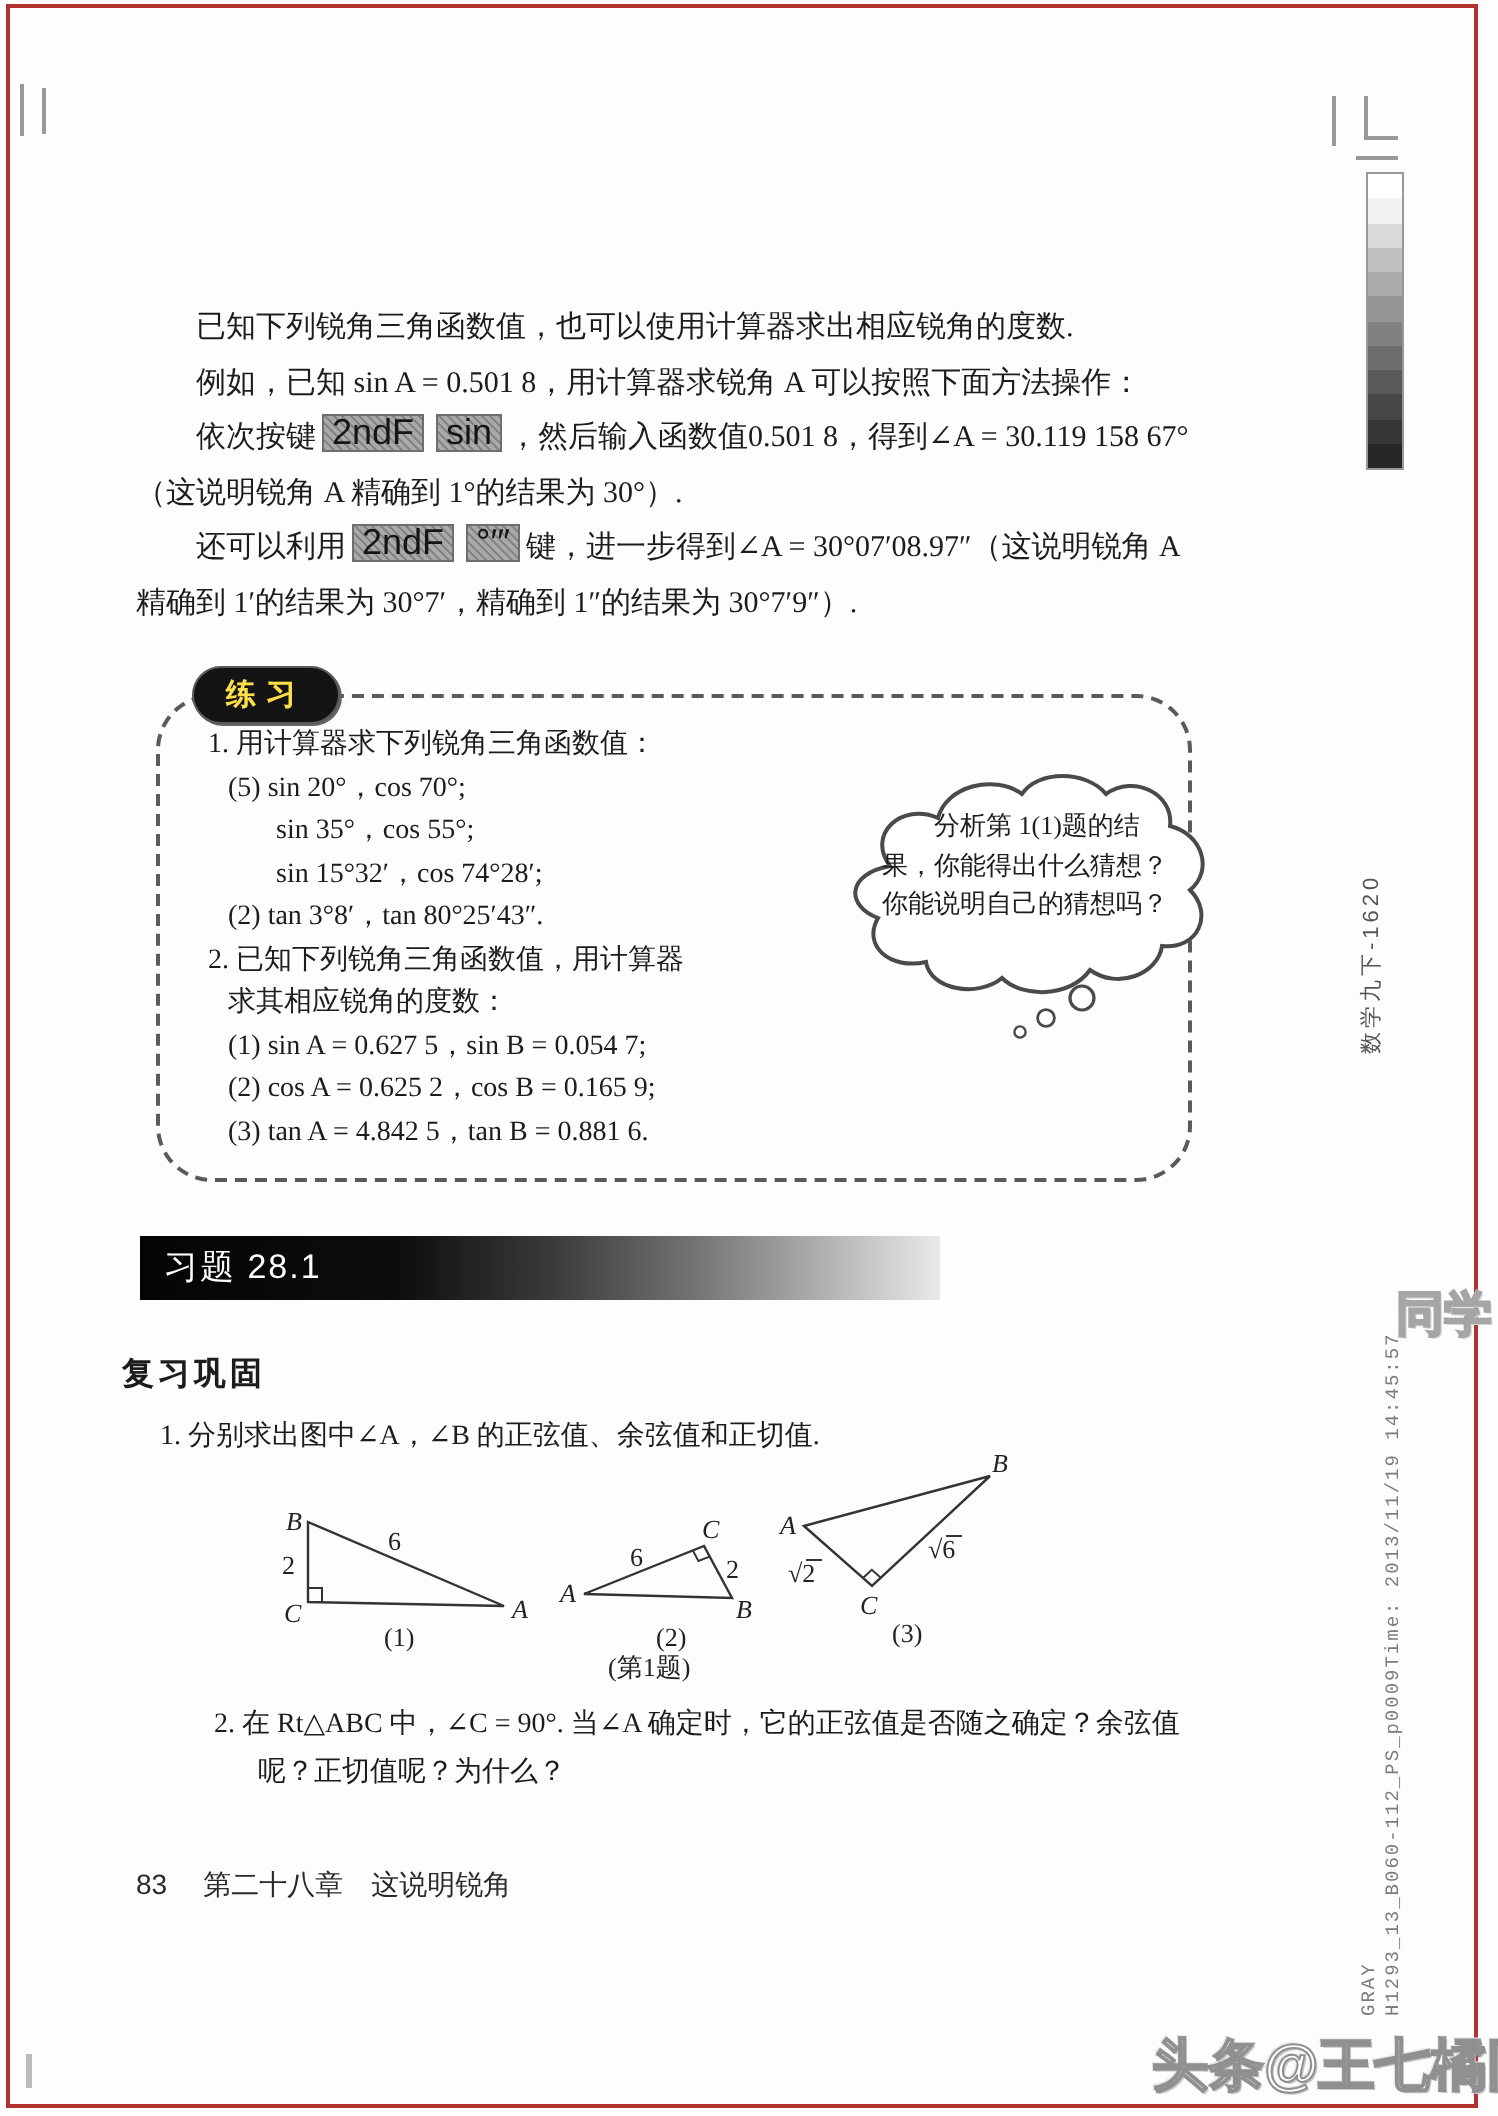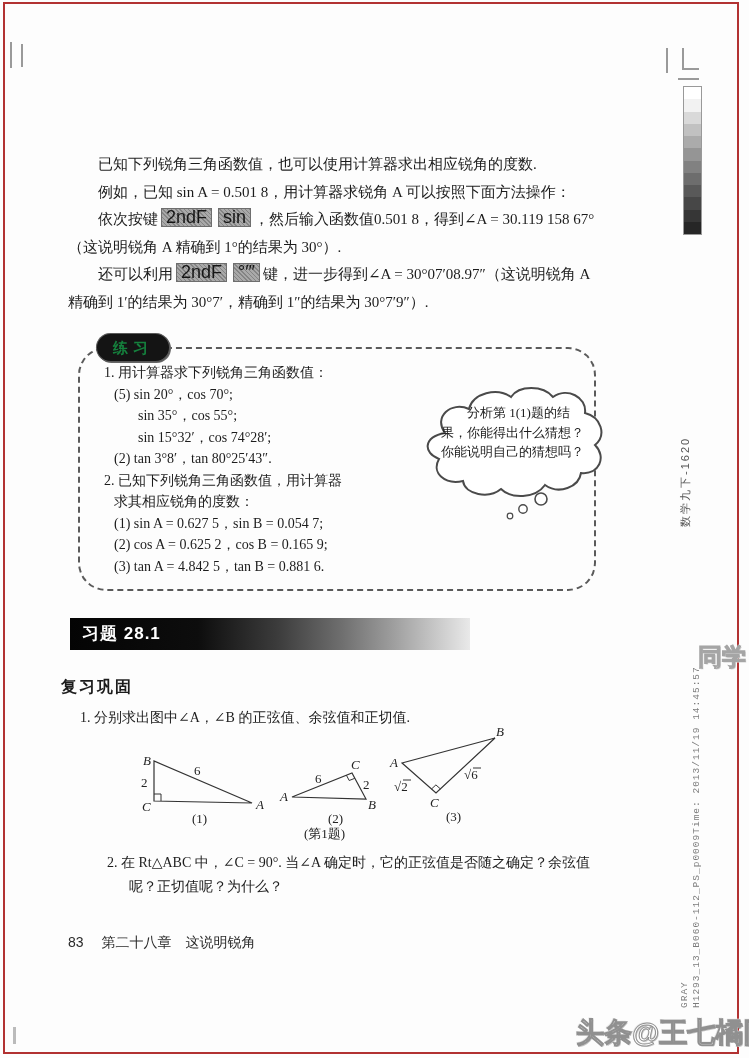--- a/index.html
+++ b/index.html
@@ -27,37 +27,37 @@
   .intro p{margin:0;text-indent:2em;}
   .key{display:inline-block;background:#a9a9a9;
     background-image:repeating-linear-gradient(45deg,rgba(0,0,0,.22) 0 1px,transparent 1px 3px);
     border:1px solid #6e6e6e;color:#151515;padding:0 4px;margin:0 3px;
     font-family:"Liberation Sans",sans-serif;font-size:18px;line-height:17px;
     text-indent:0;vertical-align:1px;}
   
   .practice-box{position:absolute;left:78px;top:347px;width:514px;height:240px;
     border:2px dashed #5a5a5a;border-radius:28px;background:transparent;}
   .practice-badge{position:absolute;left:16px;top:-16px;width:74px;height:29px;
-    background:#141414;border-radius:15px;color:#15803d;text-align:center;
+    background:#141414;border-radius:15px;color:#fde047;text-align:center;
     line-height:29px;font-size:15px;font-weight:bold;letter-spacing:5px;
     font-family:"Liberation Sans",sans-serif;
     box-shadow:inset 0 0 0 1px rgba(255,255,255,.3), 1px 1px 0 #666;}
   .practice-lines{position:absolute;left:24px;top:13px;width:470px;
     font-size:14px;line-height:21.5px;}
   .practice-lines div{white-space:nowrap;}
   .ind1{margin-left:10px;} .ind2{margin-left:34px;}
   
   .bubble-svg{position:absolute;left:413px;top:381px;}
   .bubble-text{position:absolute;left:441px;top:403px;width:154px;
     font-size:13px;line-height:19.5px;text-indent:2em;}
   
   .ex-bar{position:absolute;left:70px;top:618px;width:400px;height:32px;
     background:linear-gradient(90deg,#040404 0%,#0d0d0d 32%,#3c3c3c 52%,
       #6f6f6f 68%,#9b9b9b 80%,#c6c6c6 91%,#e9e9e9 100%);
-    color:#fff;font-family:"Liberation Sans",sans-serif;font-weight:bold;
+    color:#fff;font-family:"Liberation Sans",sans-serif;font-weight:normal;
     font-size:17px;line-height:32px;padding-left:12px;box-sizing:border-box;
     letter-spacing:1px;}
   
   .review-heading{position:absolute;left:61px;top:677px;font-size:16px;
     font-weight:bold;font-family:"Liberation Sans",sans-serif;letter-spacing:2px;}
   .q1{position:absolute;left:80px;top:709px;font-size:14px;}
   .fig-svg{position:absolute;left:80px;top:725px;}
   .q2{position:absolute;left:80px;top:851px;font-size:14px;line-height:24px;width:540px;margin-left:27px;}
   .q2 .cont{margin-left:22px;}
   

